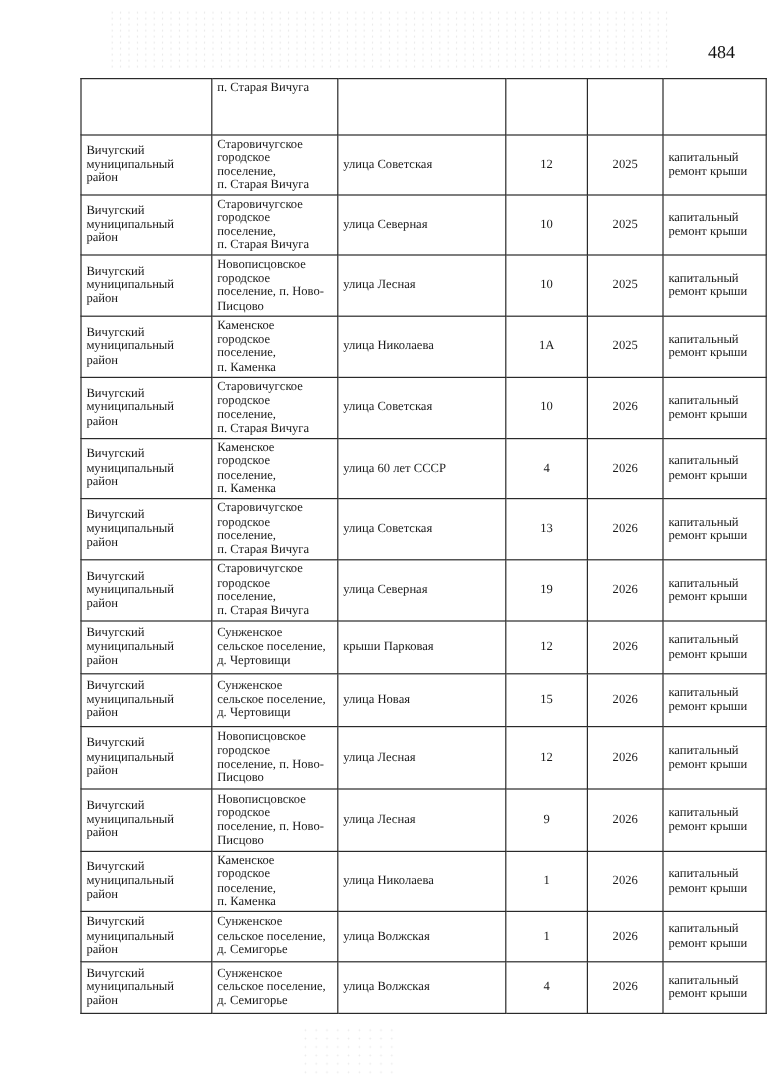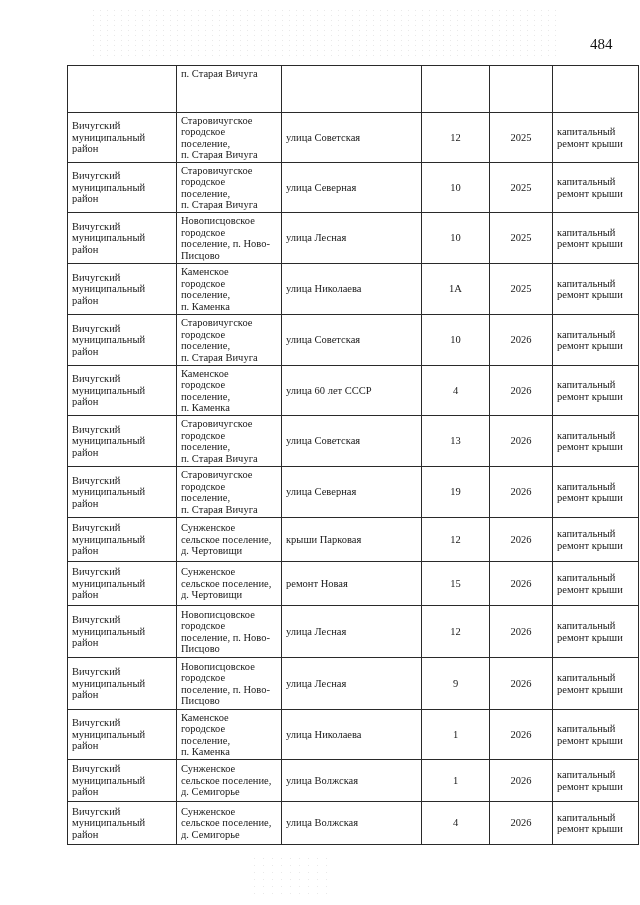--- a/index.html
+++ b/index.html
@@ -336,21 +336,21 @@
           <span class="cell-text">Вичугский
 муниципальный
 район</span>
         </td>
     <td class="col-settlement" style="height: 43px;">
           <span class="cell-text">Сунженское
 сельское поселение,
 д. Чертовищи</span>
         </td>
     <td class="col-street" style="height: 43px;">
-          <span class="cell-text">ремонт Новая</span>
+          <span class="cell-text">улица Новая</span>
         </td>
     <td class="col-house" style="height: 43px;">
           <span class="cell-text">15</span>
         </td>
     <td class="col-year" style="height: 43px;">
           <span class="cell-text">2026</span>
         </td>
     <td class="col-work" style="height: 43px;">
           <span class="cell-text">капитальный
 ремонт крыши</span>

